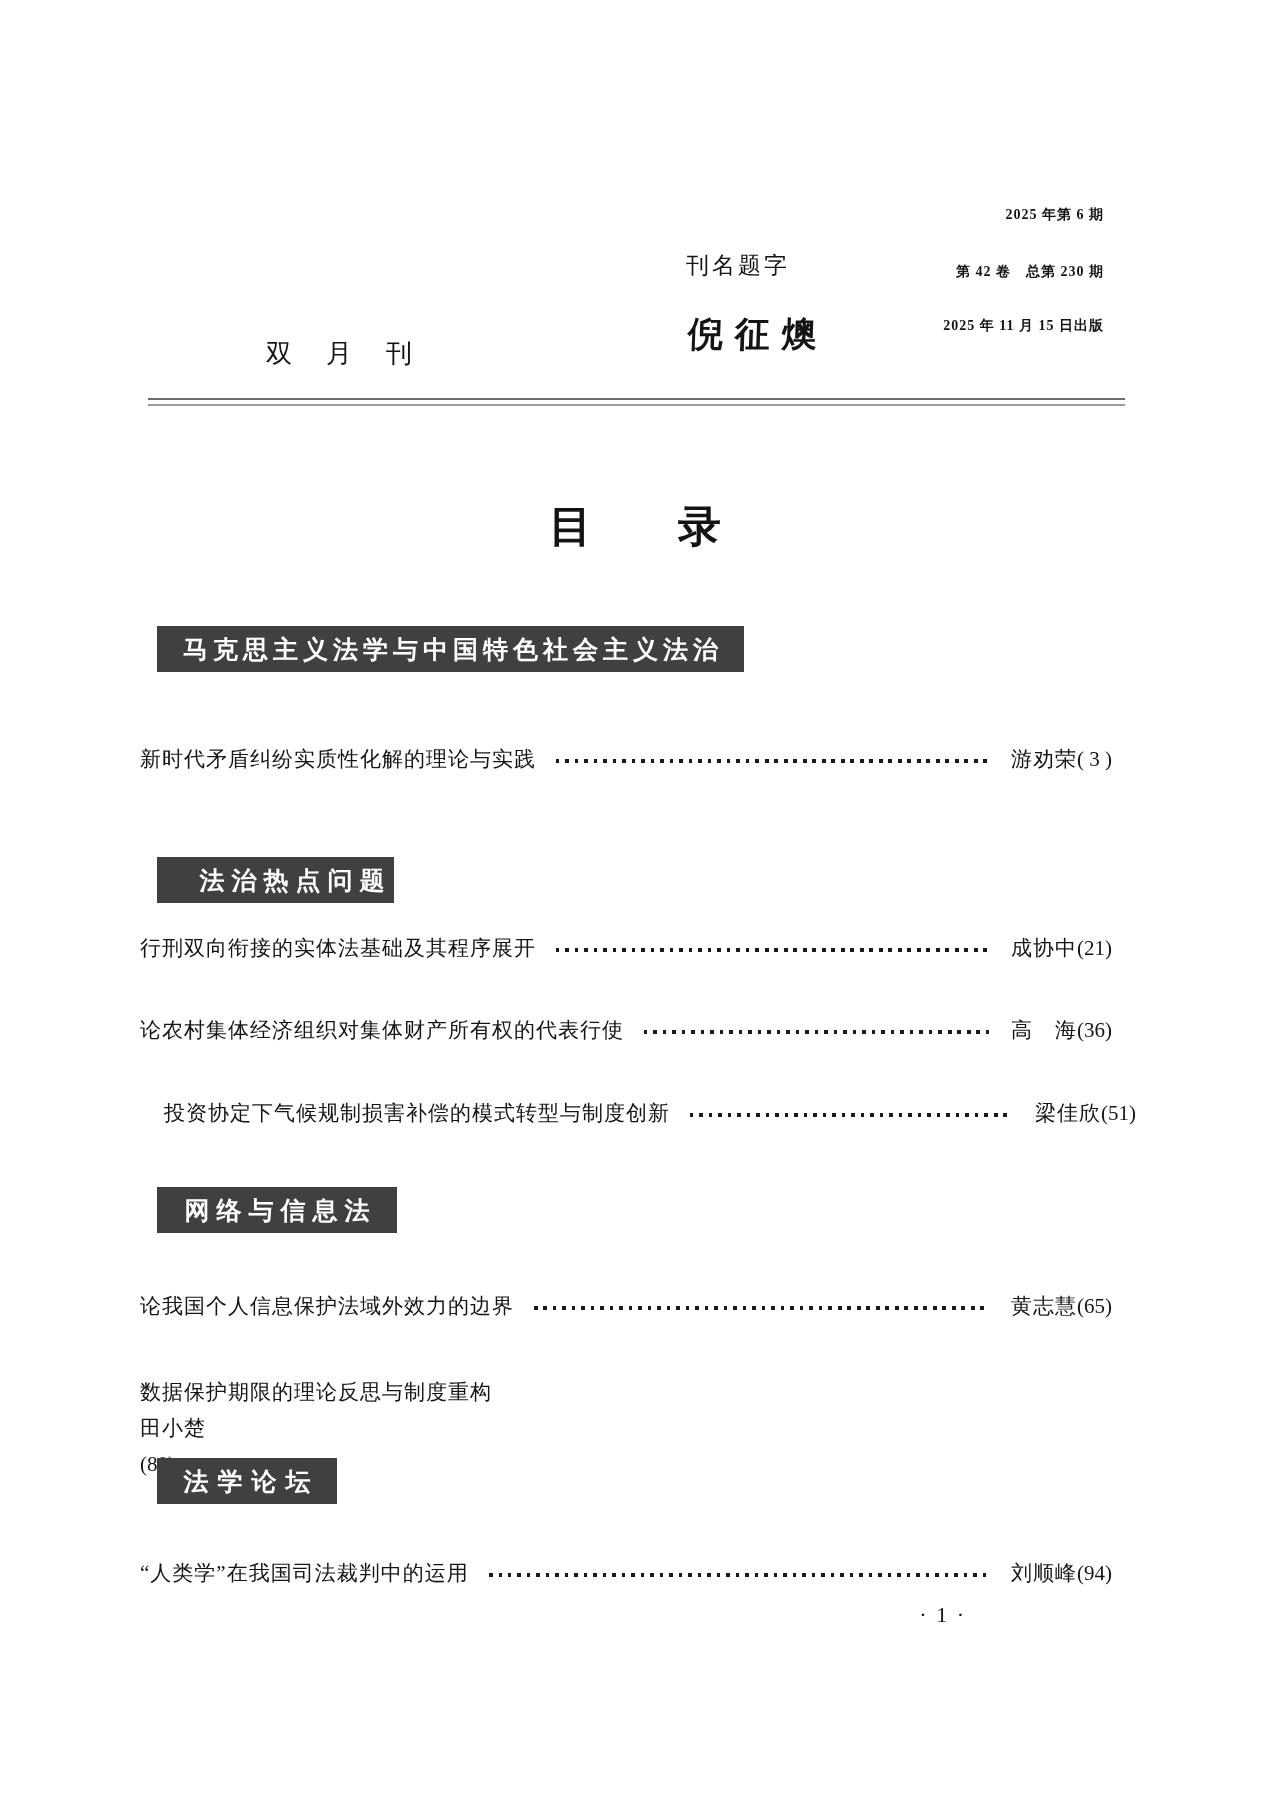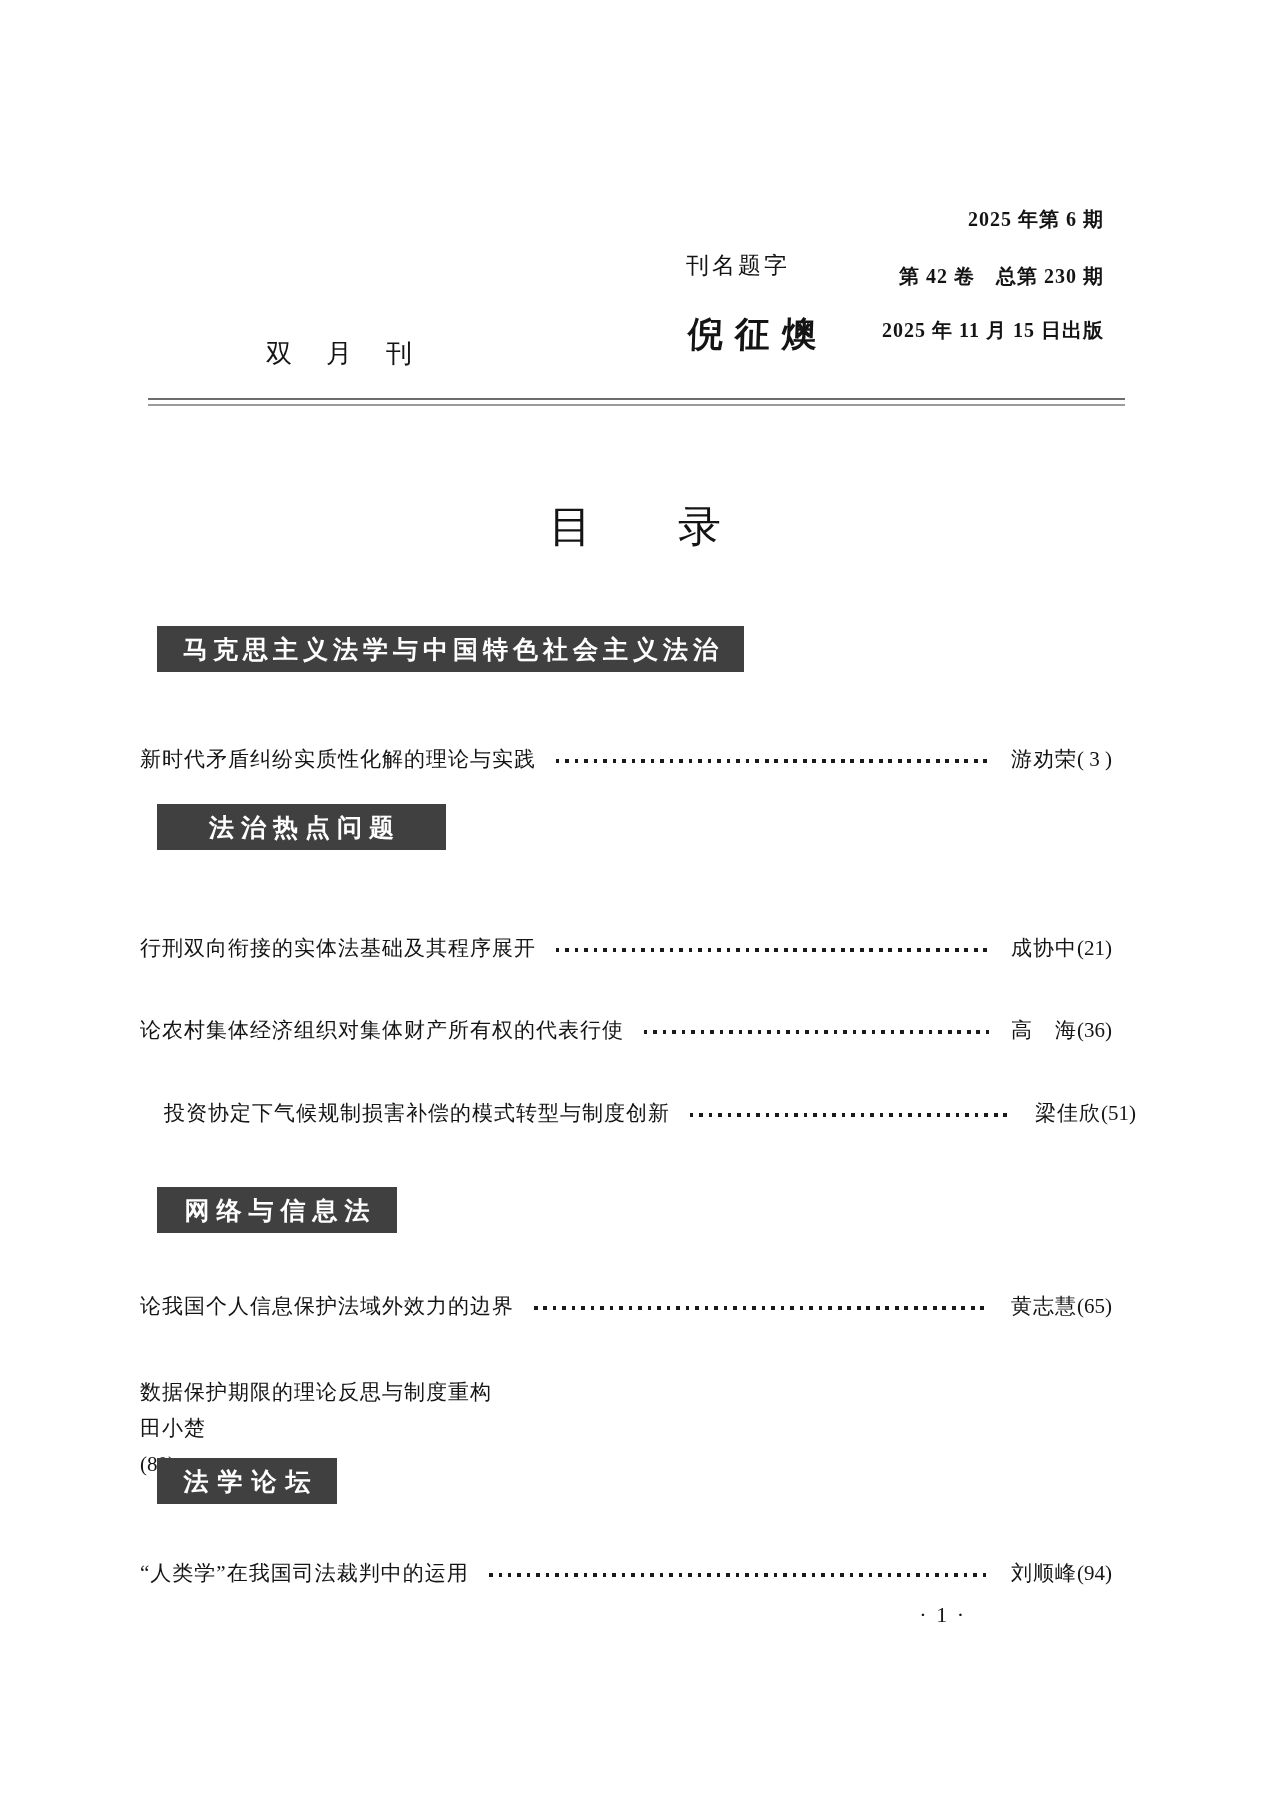--- a/index.html
+++ b/index.html
@@ -27,49 +27,49 @@
     position:absolute;left:686px;top:250px;
     font-size:23px;letter-spacing:3px;white-space:nowrap;
   }
   .inscription-signature{
     position:absolute;left:688px;top:311px;
     font-size:35px;font-weight:900;letter-spacing:12px;white-space:nowrap;
     transform:skewX(-2deg);
   }
   .issue-block .line{
     position:absolute;right:165px;white-space:nowrap;
-    font-size:20px;letter-spacing:1px;font-weight:600;
+    font-size:14px;letter-spacing:1px;font-weight:600;
   }
   .issue-line1{top:206px;}
   .issue-line2{top:263px;}
   .issue-line3{top:317px;font-size:21px;font-weight:500;}
   .header-divider{
     position:absolute;left:148px;top:398px;width:977px;height:4px;
     border-top:2px solid #6d6d6d;border-bottom:2px solid #9b9b9b;
   }
   
   .toc-title{
     position:absolute;left:140px;top:498px;width:990px;
     display:flex;justify-content:center;
     font-family:"Liberation Sans","DejaVu Sans",sans-serif;
-    font-size:43px;font-weight:normal;
+    font-size:43px;font-weight:bold;
   }
   .toc-title span{letter-spacing:86px;margin-right:-86px;white-space:nowrap;}
   
   .banner{
     position:absolute;left:157px;height:46px;
     background:#404040;color:#ffffff;
     display:flex;align-items:center;justify-content:center;
     font-family:"Liberation Sans","DejaVu Sans",sans-serif;
     font-size:25px;font-weight:bold;
   }
   .banner span{white-space:nowrap;}
   .banner-1{top:626px;width:587px;}
   .banner-1 span{letter-spacing:5px;margin-right:-5px;}
-  .banner-2{top:804px;width:289px;}
+  .banner-2{top:857px;width:204px;padding-left:33px;}
   .banner-2 span{letter-spacing:7px;margin-right:-7px;}
   .banner-3{top:1187px;width:240px;}
   .banner-3 span{letter-spacing:7px;margin-right:-7px;}
   .banner-4{top:1458px;width:180px;}
   .banner-4 span{letter-spacing:9px;margin-right:-9px;}
   
   .row{
     position:absolute;left:140px;width:972px;
     display:flex;align-items:baseline;
     font-size:21px;line-height:36px;

